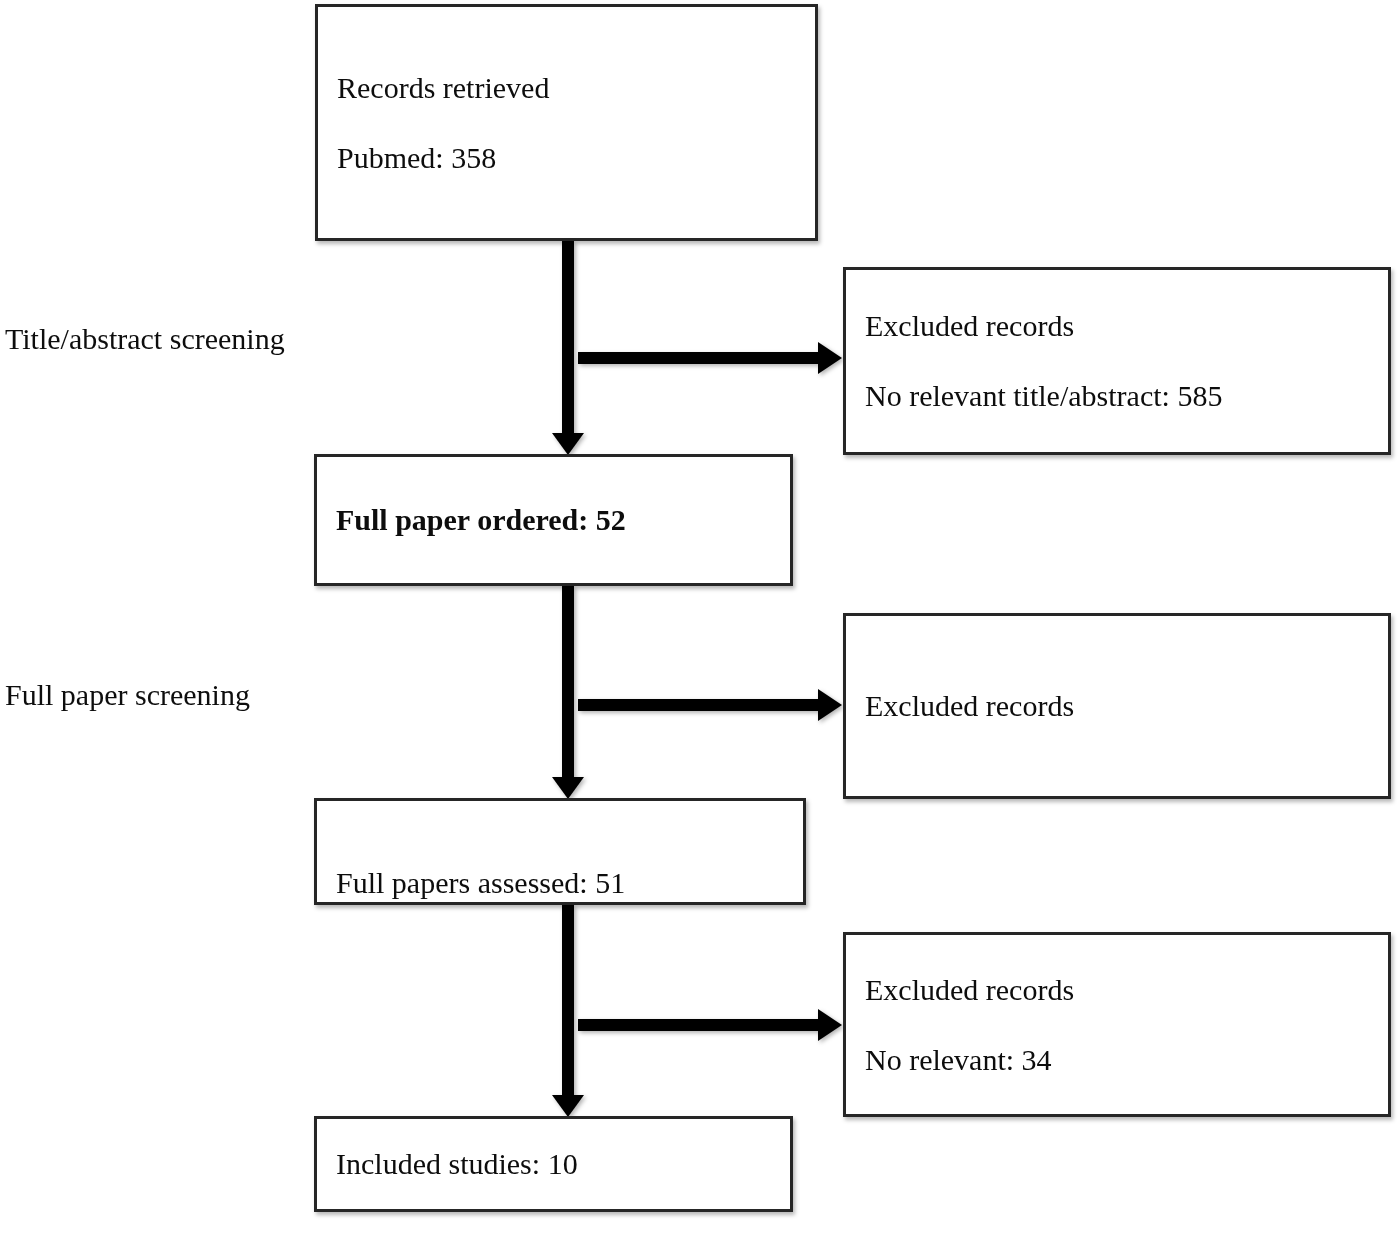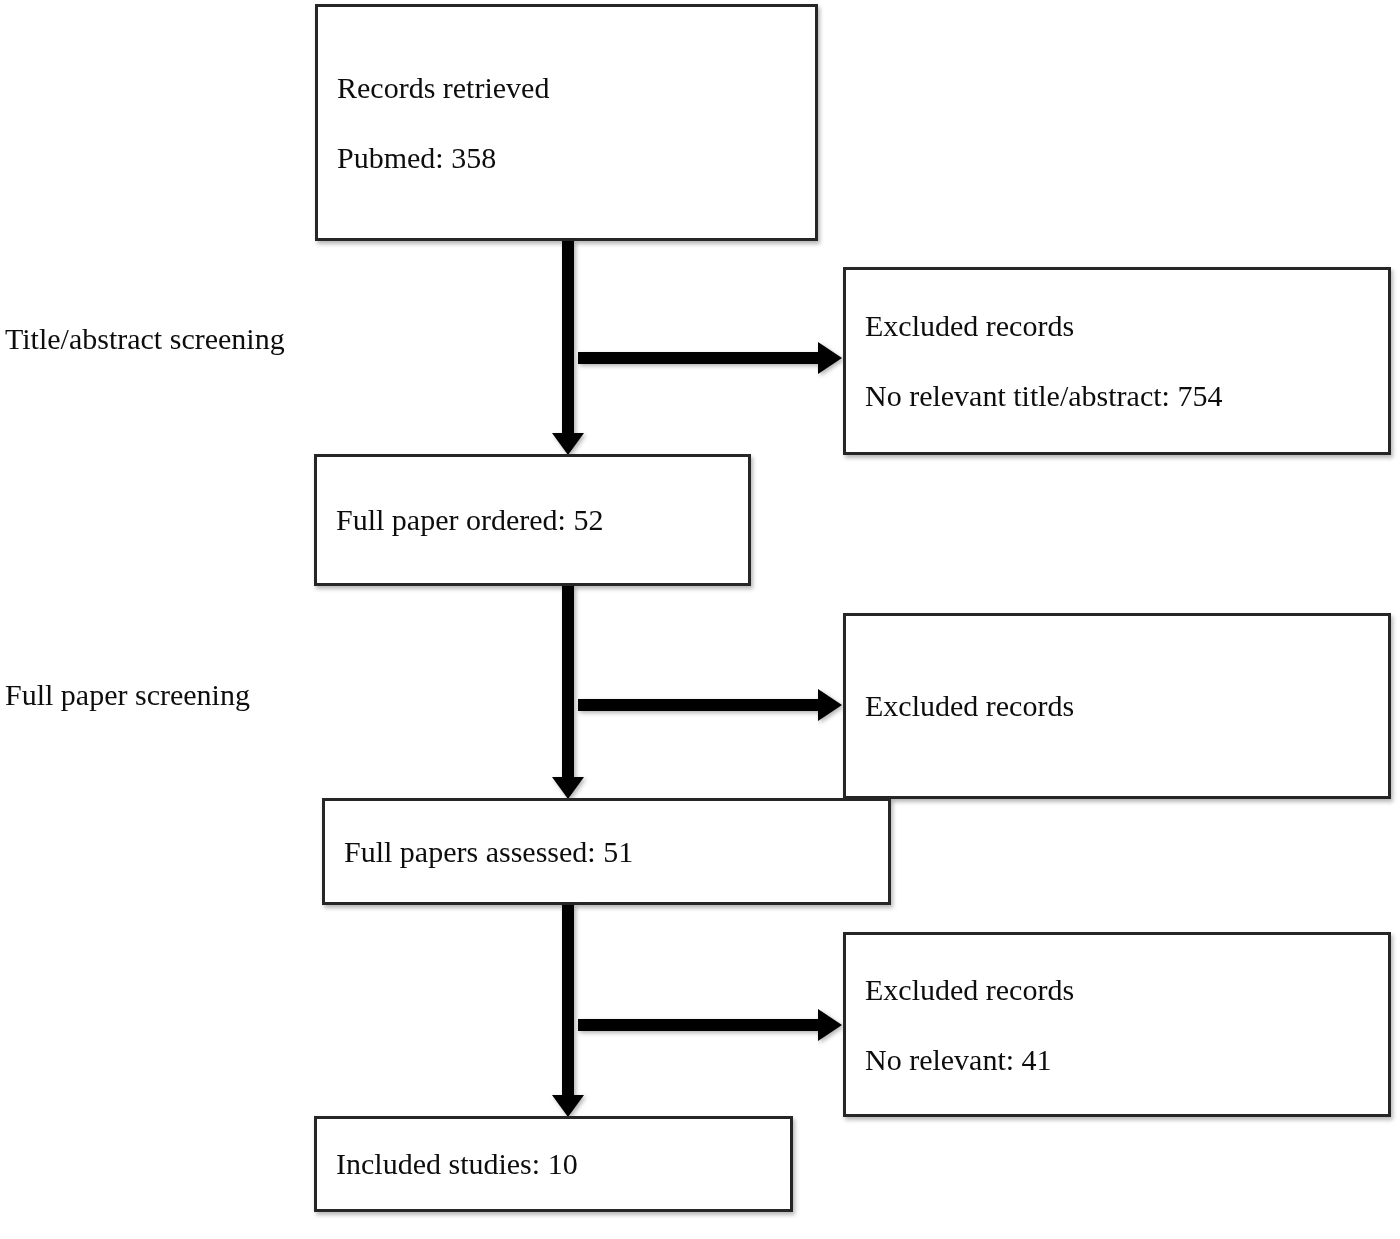--- a/index.html
+++ b/index.html
@@ -16,23 +16,23 @@
     background:#ffffff;
     box-shadow:2px 3px 4px rgba(0,0,0,0.28);
     display:flex;flex-direction:column;justify-content:center;
     padding-left:19px;row-gap:32px;
   }
   .bline{line-height:38px;white-space:nowrap;}
   .stage-label{position:absolute;line-height:38px;white-space:nowrap;}
 
   #box1{left:315px;top:4px;width:503px;height:237px;}
   #ex1 {left:843px;top:267px;width:548px;height:188px;}
-  #box2{left:314px;top:454px;width:437px;height:132px;}
+  #box2{left:314px;top:454px;width:479px;height:132px;font-weight:bold;}
   #ex2 {left:843px;top:613px;width:548px;height:186px;}
-  #box3{left:322px;top:798px;width:569px;height:107px;}
+  #box3{left:314px;top:798px;width:492px;height:107px;justify-content:flex-end;}
   #ex3 {left:843px;top:932px;width:548px;height:185px;}
   #box4{left:314px;top:1116px;width:479px;height:96px;}
 
   #lbl1{left:5px;top:320px;}
   #lbl2{left:5px;top:676px;text-align:center;}
 
   .varrow{position:absolute;width:32px;filter:drop-shadow(2px 2px 2px rgba(0,0,0,0.3));}
   .vshaft{position:absolute;left:50%;transform:translateX(-50%);top:0;bottom:20px;width:12px;background:var(--arrow,#000);}
   .vhead{position:absolute;bottom:0;left:50%;transform:translateX(-50%);width:0;height:0;
          border-left:16px solid transparent;border-right:16px solid transparent;
@@ -69,21 +69,21 @@
     <div class="vhead"></div>
   </div>
 
   <div class="harrow" id="ha1">
     <div class="hshaft"></div>
     <div class="hhead"></div>
   </div>
 
   <div class="box" id="ex1">
     <div class="bline">Excluded records</div>
-    <div class="bline">No relevant title/abstract: 754</div>
+    <div class="bline">No relevant title/abstract: 585</div>
   </div>
 
   <div class="box" id="box2">
     <div class="bline">Full paper ordered: 52</div>
   </div>
 
   <div class="varrow" id="va2">
     <div class="vshaft"></div>
     <div class="vhead"></div>
   </div>
@@ -106,20 +106,20 @@
     <div class="vhead"></div>
   </div>
 
   <div class="harrow" id="ha3">
     <div class="hshaft"></div>
     <div class="hhead"></div>
   </div>
 
   <div class="box" id="ex3">
     <div class="bline">Excluded records</div>
-    <div class="bline">No relevant: 41</div>
+    <div class="bline">No relevant: 34</div>
   </div>
 
   <div class="box" id="box4">
     <div class="bline">Included studies: 10</div>
   </div>
 
 </div>
 
 </body></html>

